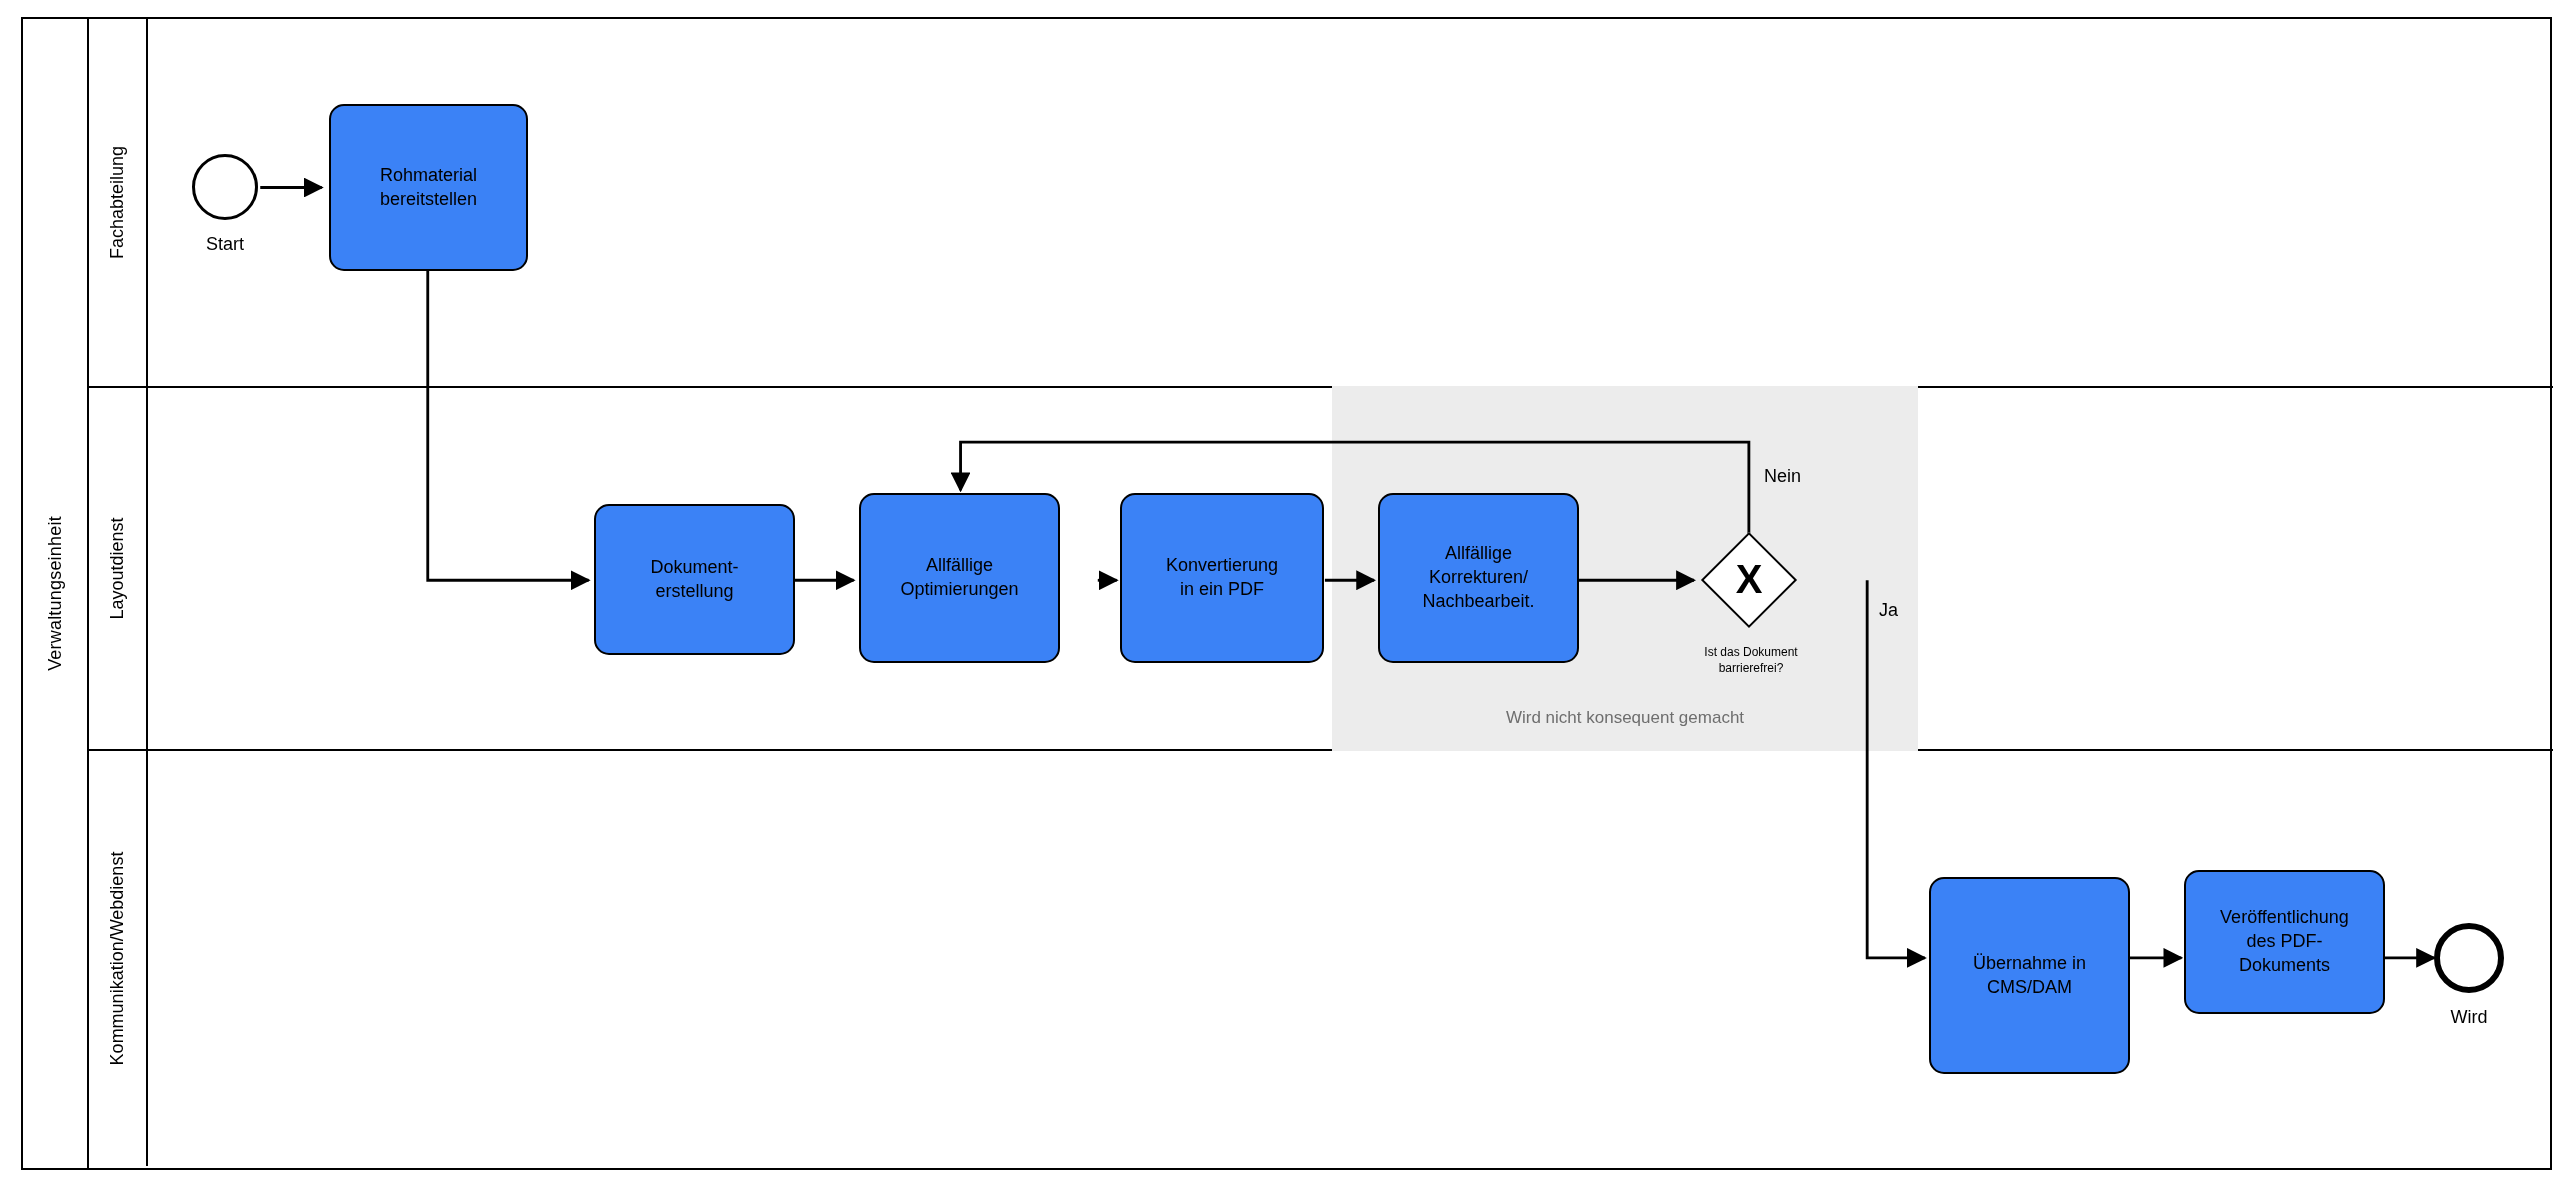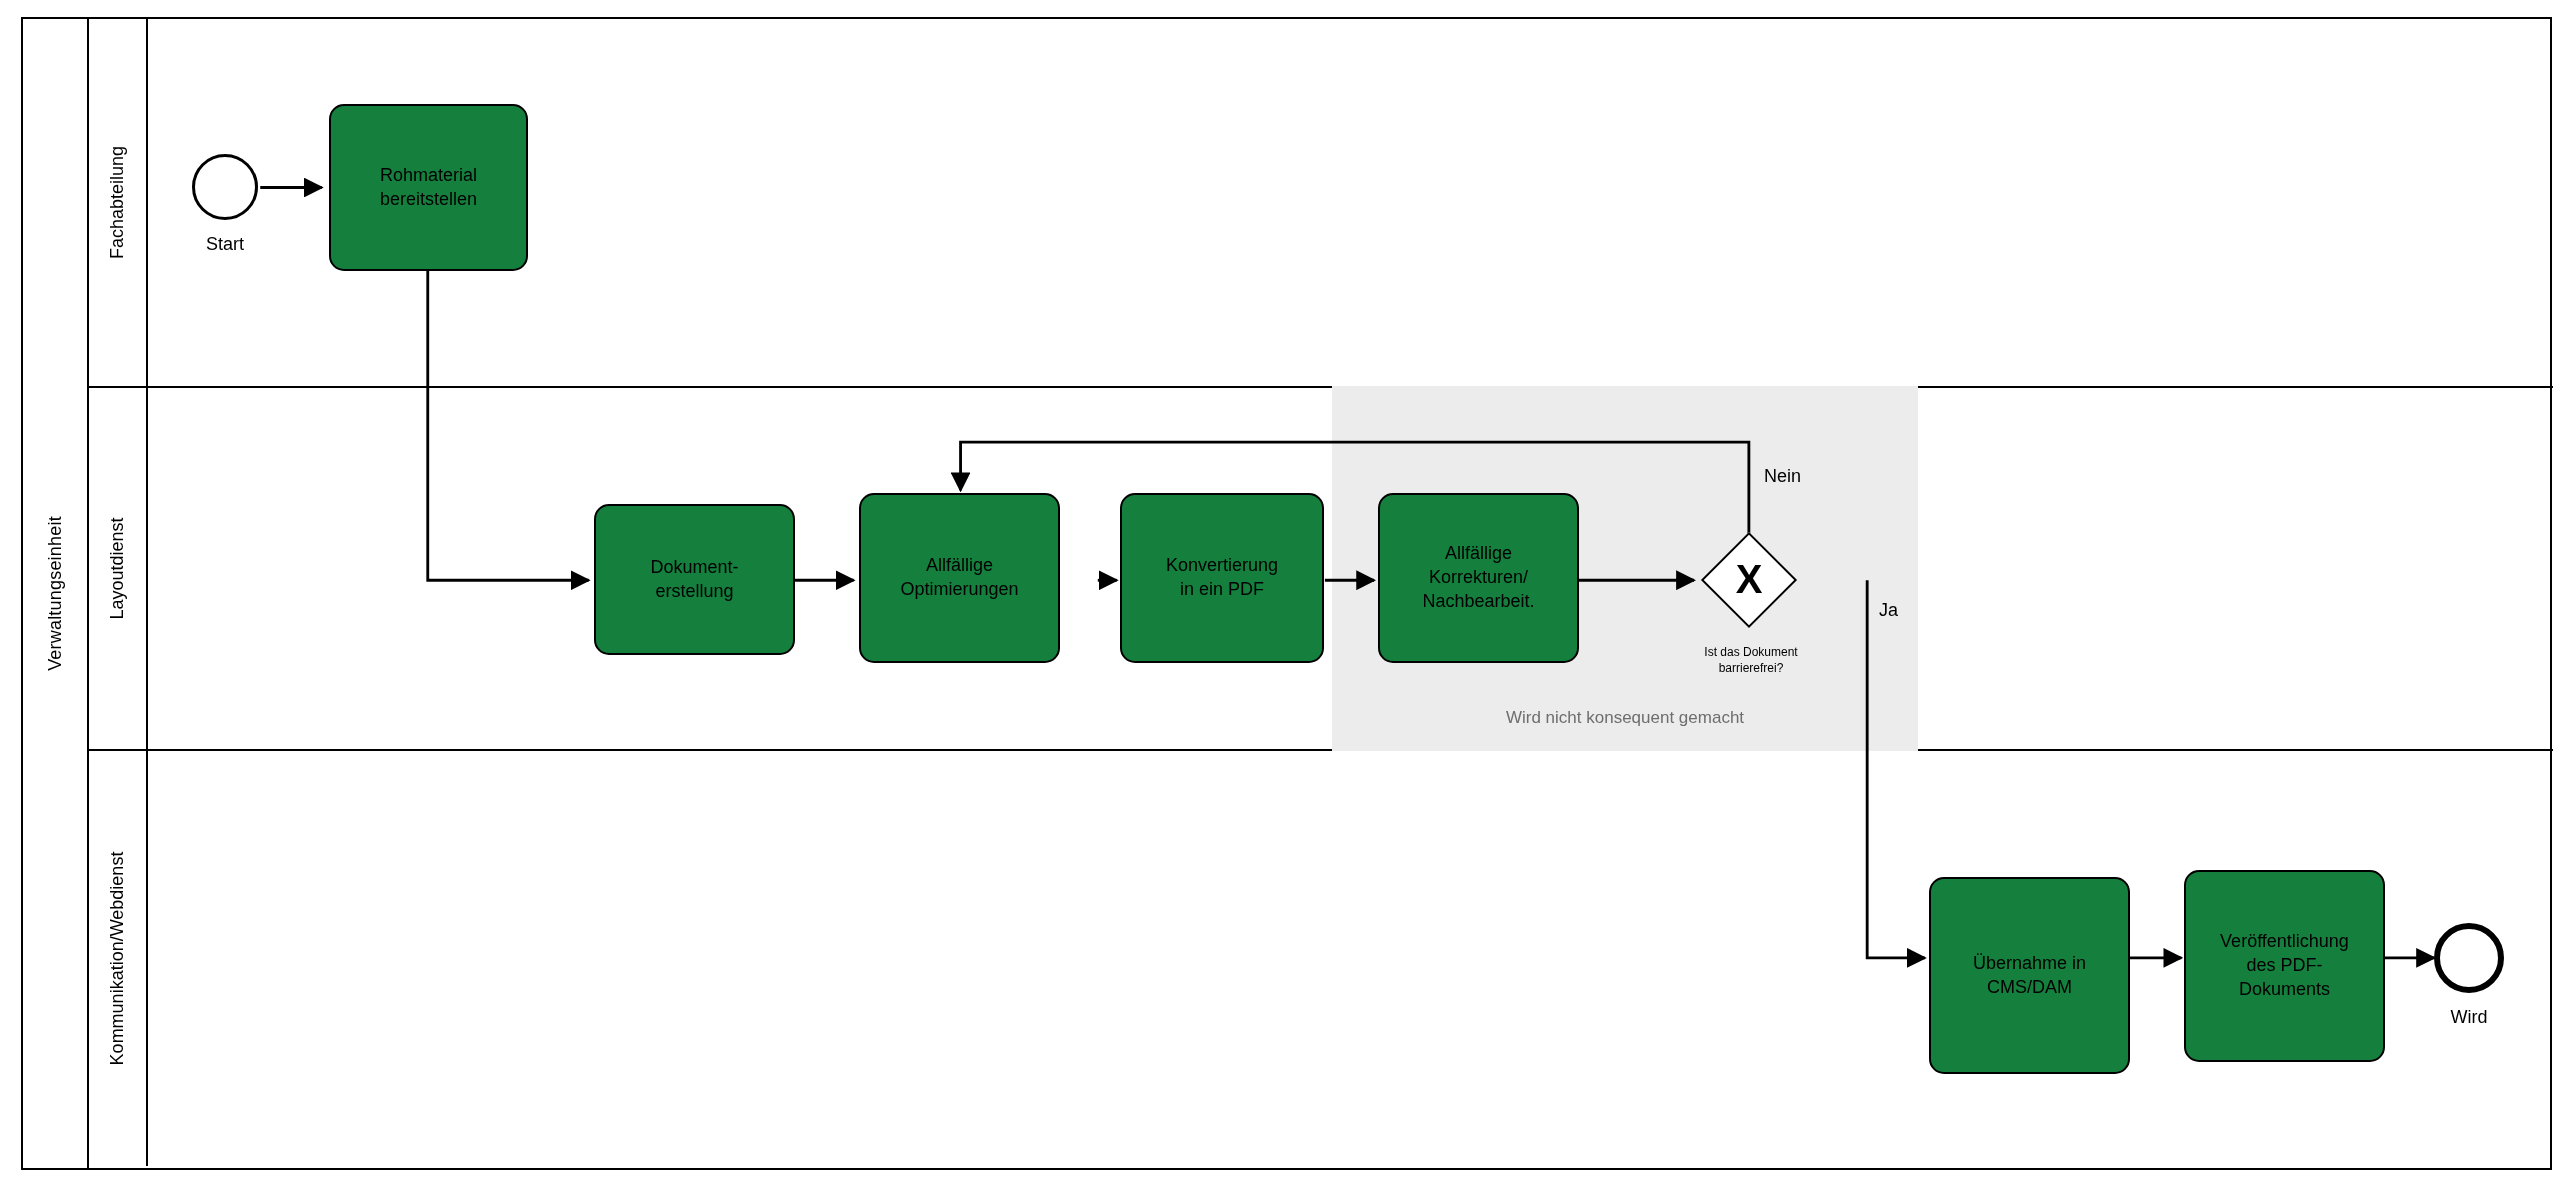--- a/index.html
+++ b/index.html
@@ -85,21 +85,21 @@
     color: #6e6e6e;
     text-align: center;
     width: 100%;
   }
 
   
   .task {
     position: absolute;
     border: 2.8px solid #000000;
     border-radius: 15px;
-    background: #15803d;
+    background: #3b82f6;
     box-sizing: border-box;
     display: flex;
     align-items: center;
     justify-content: center;
     text-align: center;
     font-size: 18px;
     line-height: 1.32;
     color: #000000;
     padding: 3.8px 7.6px;
     white-space: pre-line;
@@ -251,21 +251,21 @@
   <div class="task" style="left:1120px; top:493px; width:204px; height:170px;">Konvertierung
 in ein PDF</div>
 
   <div class="task" style="left:1378px; top:493px; width:201px; height:170px;">Allfällige
 Korrekturen/
 Nachbearbeit.</div>
 
   <div class="task" style="left:1929px; top:877px; width:201px; height:197px;">Übernahme in
 CMS/DAM</div>
 
-  <div class="task" style="left:2184px; top:870px; width:201px; height:192px;">Veröffentlichung
+  <div class="task" style="left:2184px; top:870px; width:201px; height:144px;">Veröffentlichung
 des PDF-
 Dokuments</div>
 
   <div class="gateway" style="left:1715px; top:546px;"></div>
   <div class="gateway-x" style="left:1715px; top:559px; width:68px;">X</div>
   <div class="gateway-label" style="left:1609px; top:645px; width:284px;">Ist das Dokument
 barrierefrei?</div>
 
   <div class="edge-label" style="left:1764px; top:466px;">Nein</div>
   <div class="edge-label" style="left:1879px; top:600px;">Ja</div>

